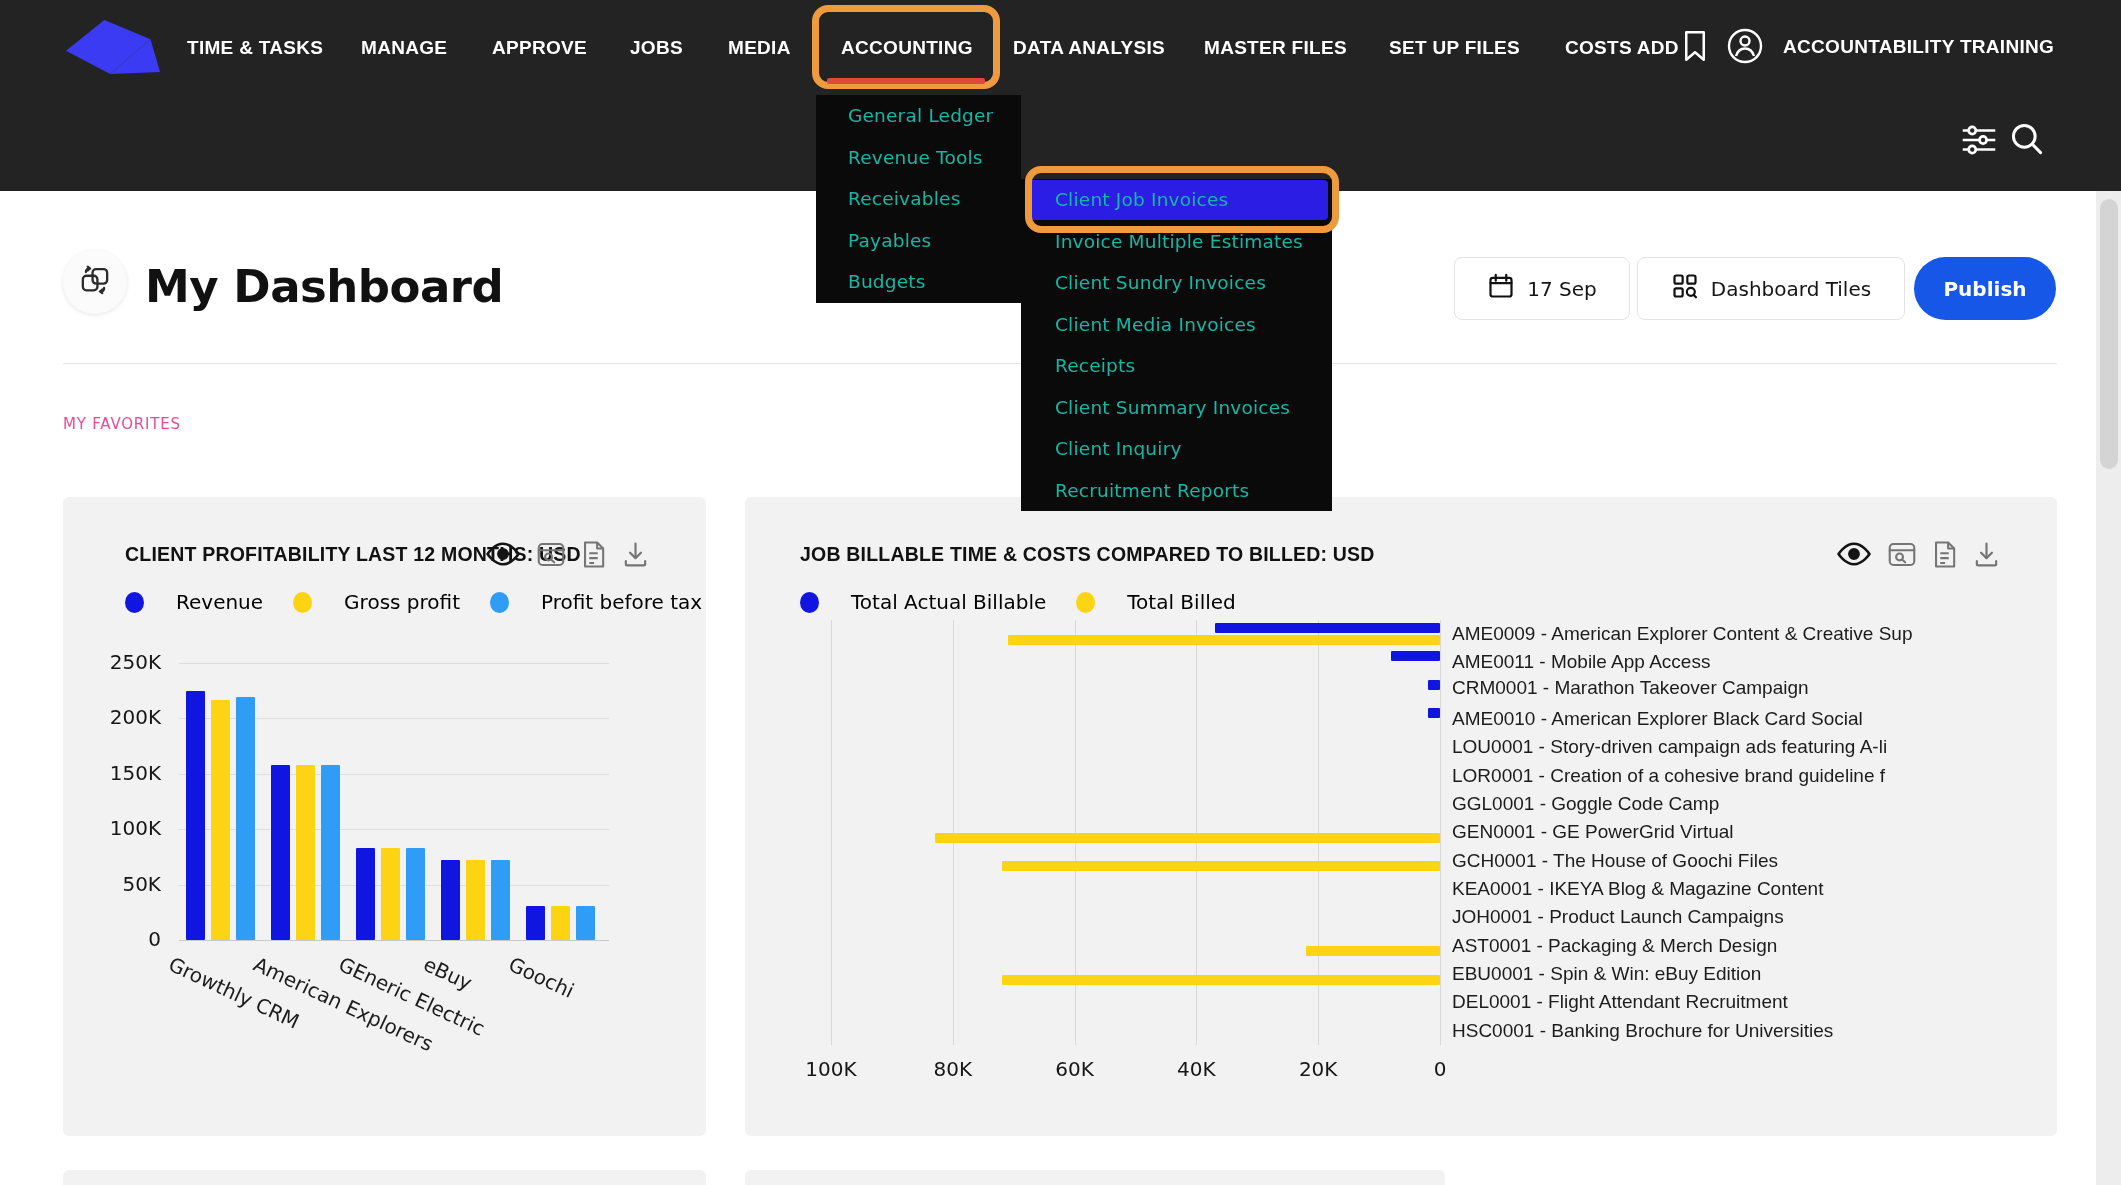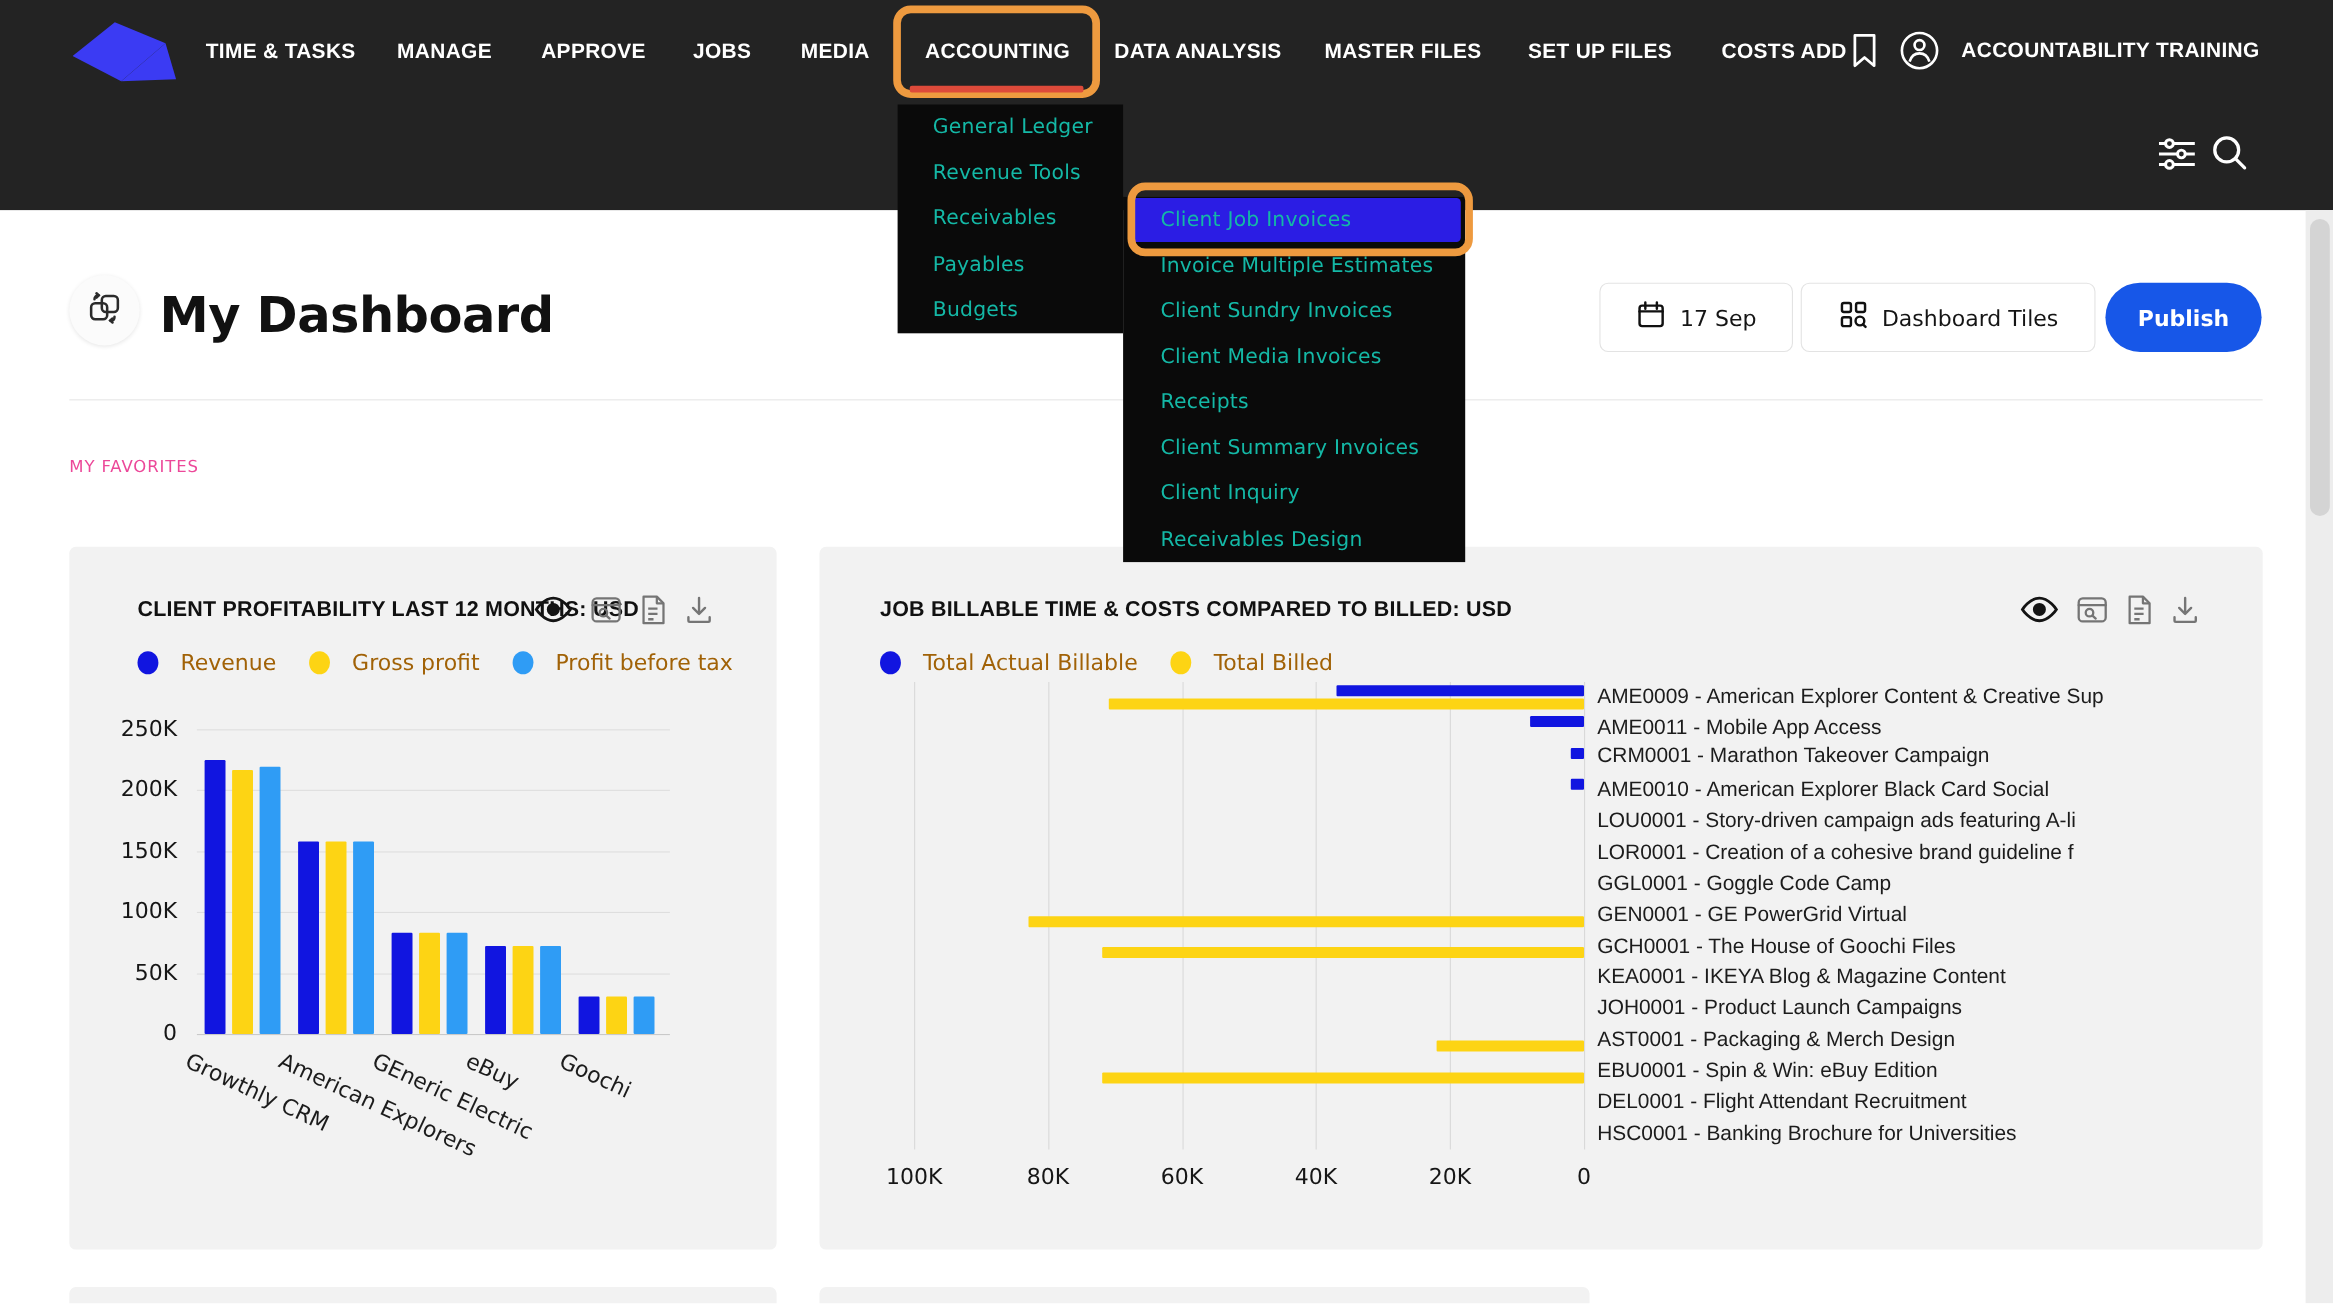--- a/index.html
+++ b/index.html
@@ -59,21 +59,21 @@
   .card-stub1 { left:63px; top:1170px; width:643px; height:80px; }
   .card-stub2 { left:745px; top:1170px; width:700px; height:80px; }
   .card-title { position:absolute; left:62px; top:46px; font-family:"Liberation Sans", sans-serif;
                 font-size:19.5px; font-weight:600; letter-spacing:.2px; color:#111; white-space:nowrap; }
   .card2 .card-title { left:55px; }
   .card-icons { position:absolute; top:42px; right:56px; display:flex; align-items:center; gap:15px; }
   .card-icons span { display:inline-flex; cursor:pointer; }
   .legend { position:absolute; left:62px; top:590px; display:flex; align-items:center; gap:30px; }
   .card2 .legend { left:55px; }
   .card .legend { top:93px; }
-  .litem { display:flex; align-items:center; gap:20px; font-size:20px; color:#a16207; }
+  .litem { display:flex; align-items:center; gap:32px; font-size:20px; color:#000000; }
   .dot { width:19px; height:21px; border-radius:50%; display:inline-block; }
 
   
   .vplot { position:absolute; left:116px; top:166px; width:430px; height:277px; }
   .hgrid { position:absolute; left:0; width:430px; height:1px; background:#dedede; }
   .hgrid.zero { background:#c9c9c9; }
   .ytick { position:absolute; right:calc(100% + 18px); transform:translateY(-55%);
            font-size:20px; color:#161616; white-space:nowrap; }
   .bargroup { position:absolute; bottom:0; display:flex; align-items:flex-end; gap:6px; }
   .vbar { width:19px; border-radius:1px; }
@@ -158,21 +158,21 @@
 
   <div class="menu-panel menu2">
     <div class="submenu-ring"></div>
     <div class="menu-item selected">Client Job Invoices</div>
     <div class="menu-item">Invoice Multiple Estimates</div>
     <div class="menu-item">Client Sundry Invoices</div>
     <div class="menu-item">Client Media Invoices</div>
     <div class="menu-item">Receipts</div>
     <div class="menu-item">Client Summary Invoices</div>
     <div class="menu-item">Client Inquiry</div>
-    <div class="menu-item">Receivables Design</div>
+    <div class="menu-item">Recruitment Reports</div>
   </div>
 
   <div class="dash-ico-circle">
     <span>
       <svg width="34" height="34" viewBox="0 0 28 28" fill="none" stroke="#2b2b2b" stroke-width="1.9" stroke-linecap="round">
         <rect x="4" y="10.5" width="12" height="12" rx="3"></rect>
         <rect x="12" y="5" width="12" height="12" rx="3"></rect>
         <path d="M6.5 7.5c0-2 1.3-3 3-3"></path>
           <path d="M8 3l1.7 1.5L8 6.2"></path>
         <path d="M21.5 20.5c0 2-1.3 3-3 3"></path>

